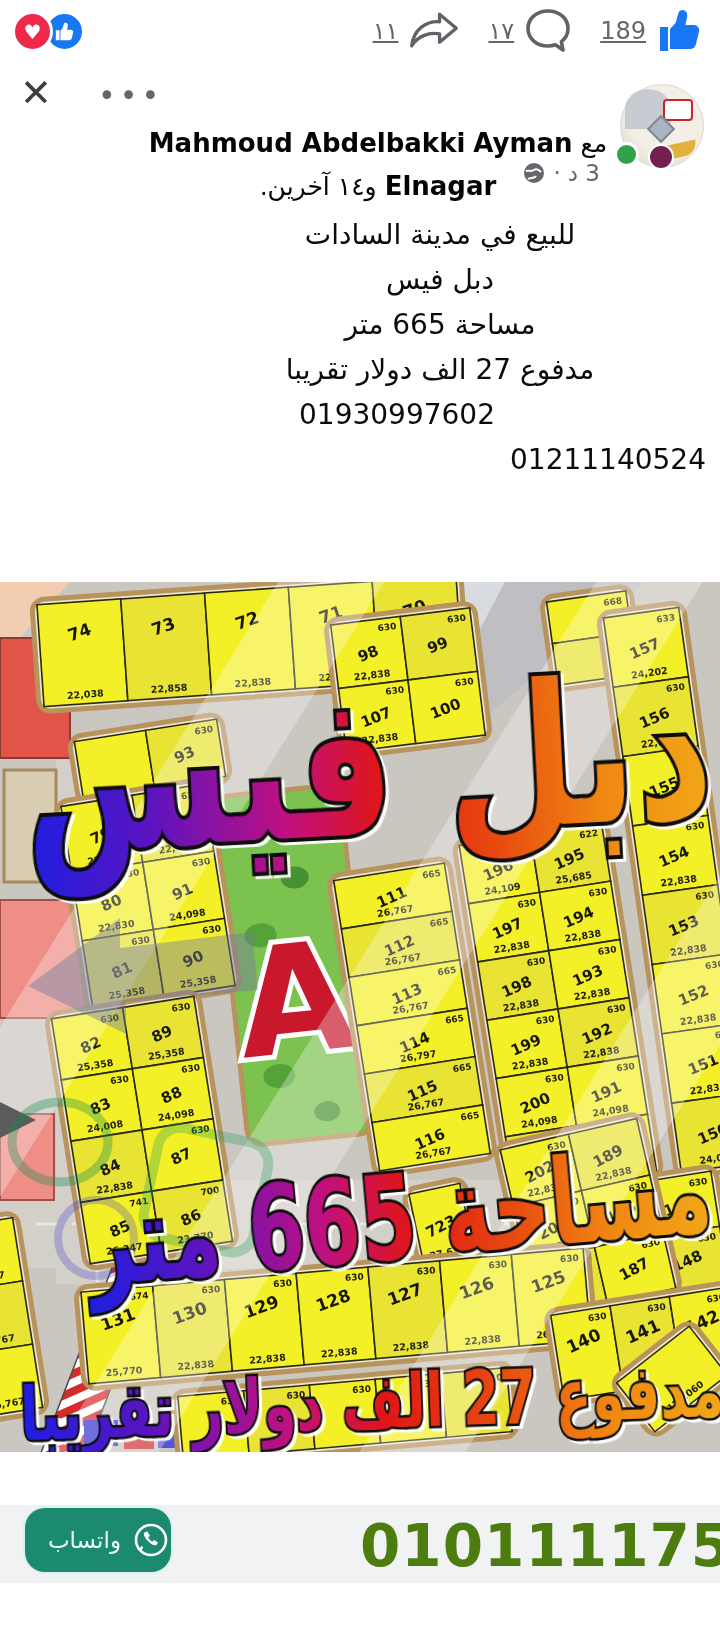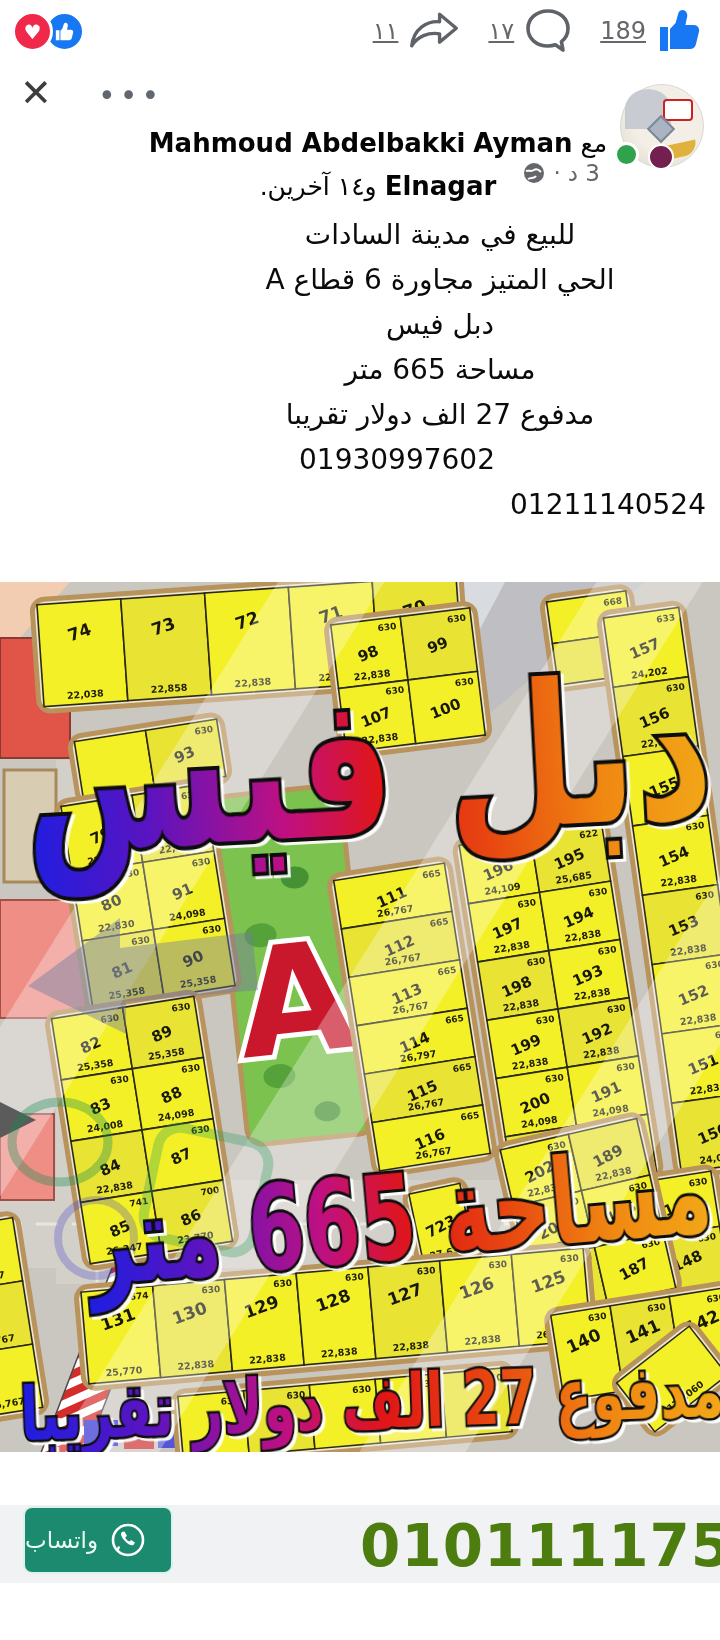--- a/index.html
+++ b/index.html
@@ -50,22 +50,22 @@
   #post-text .shift-l { transform:translateX(168px); }
 
   
   #listing-map { top:582px; left:0; }
   .ovl { font-weight:bold; paint-order:stroke; stroke:#0d0d0d;
     filter:drop-shadow(3px 3px 0 rgba(255,255,255,.92)); }
   .plot-num { font-weight:bold; fill:#17170a; }
 
   
   #bottombar { top:1505px; left:0; width:720px; height:78px; background:#f0f2f4; }
-  #wa-btn { top:1508px; left:25px; width:146px; height:64px; border-radius:7px;
-    background:#1b8a6e; display:flex; align-items:center; justify-content:flex-start;
+  #wa-btn { top:1508px; left:25px; width:146px; height:64px; border-radius:20px;
+    background:#1b8a6e; display:flex; align-items:center; justify-content:flex-end;
     gap:10px; color:#eafaf3; font-size:23px; box-shadow:0 0 0 2px rgba(180,240,220,.35); }
   #phone-big { top:1512px; left:360px; width:320px; text-align:center;
     font-size:58px; font-weight:bold; color:#4d7c0f; letter-spacing:1px; }
 </style>
 </head>
 <body>
 
 <div id="screen">
 
   <div id="topbar" class="abs">
@@ -122,21 +122,20 @@
       <div class="a-tag"></div>
       <div class="a-dia"></div>
       <div class="a-swoosh"></div>
     </div>
     <div id="presence-dot" class="abs"></div>
     <div id="avatar-badge" class="abs"></div>
   </div>
 
   <div id="post-text" class="abs">
     <div class="pline">للبيع في مدينة السادات</div>
-    <div class="pline">الحي المتيز مجاورة 6 قطاع A</div>
     <div class="pline">دبل فيس</div>
     <div class="pline">مساحة 665 متر</div>
     <div class="pline">مدفوع 27 الف دولار تقريبا</div>
     <div class="pline shift-r">01930997602</div>
     <div class="pline shift-l">01211140524</div>
   </div>
 
   <svg id="listing-map" class="abs" width="720" height="870" viewBox="0 0 720 870">
     <defs>
       <linearGradient id="txtgrad" x1="0" y1="0" x2="1" y2="0">

